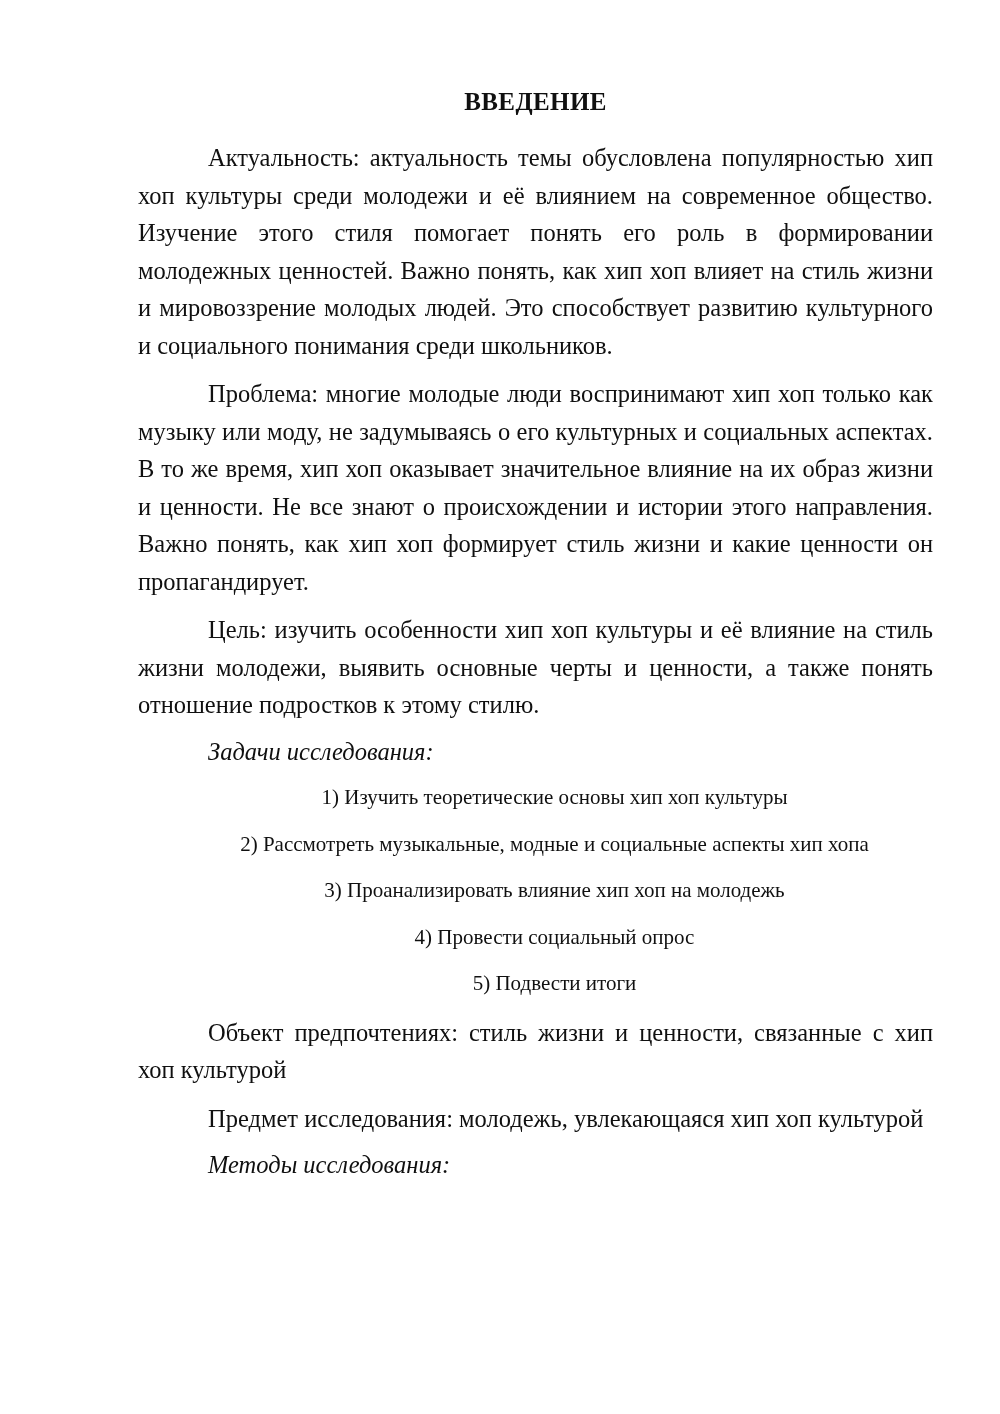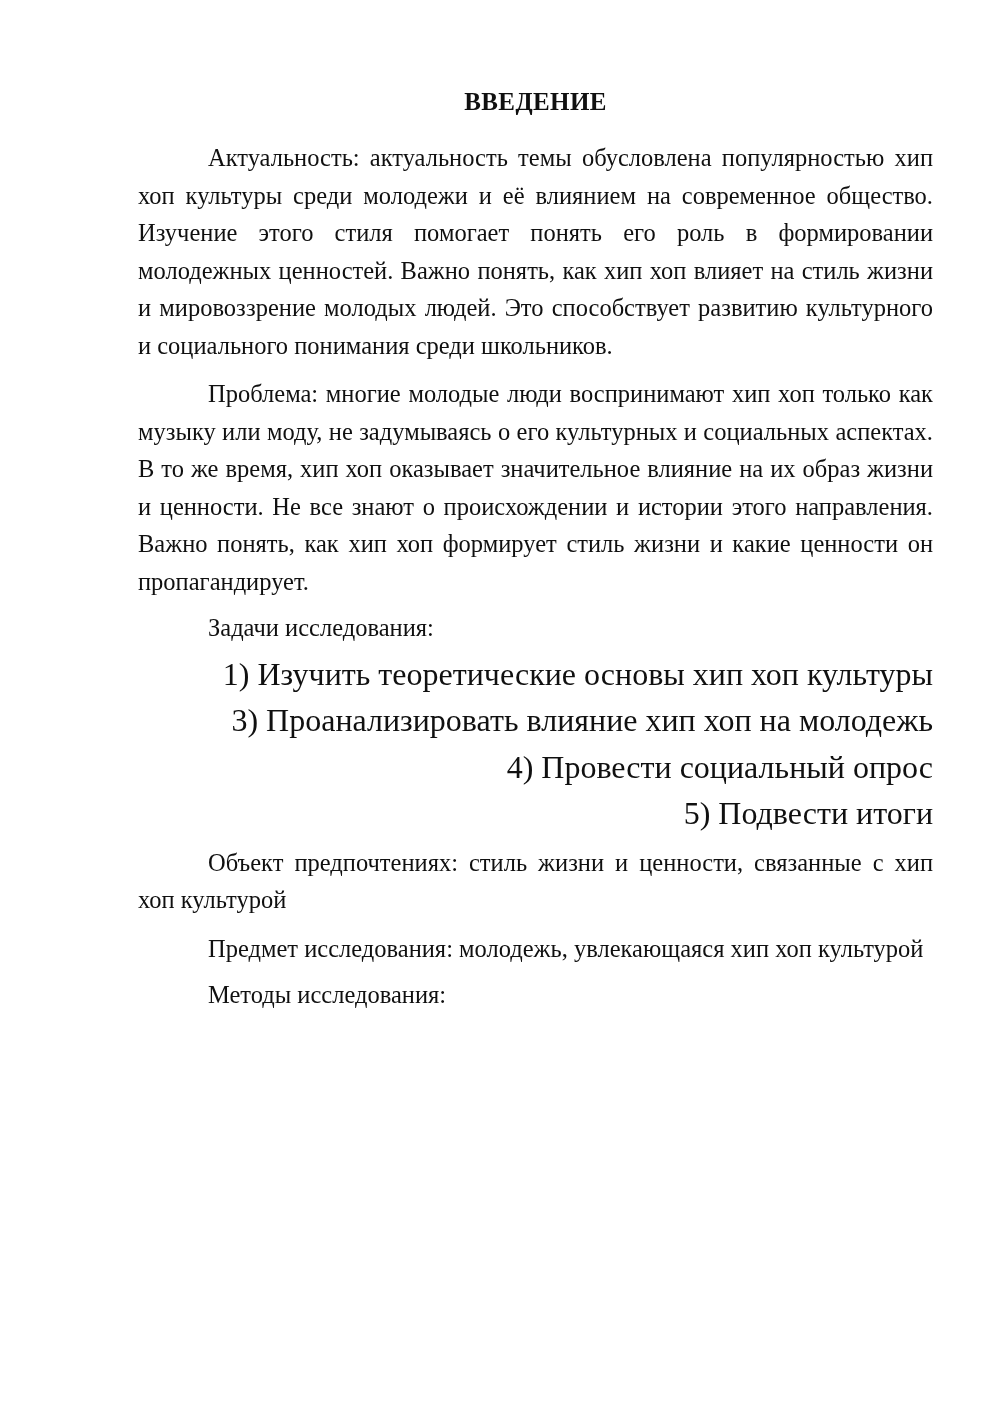--- a/index.html
+++ b/index.html
@@ -41,32 +41,33 @@
     text-indent: 70px;
     margin: 11px 0 9px 0;
     hyphens: none;
   }
   .section-label {
     font-size: 24.5px;
     line-height: 37.5px;
     text-indent: 70px;
     margin: 0 0 9px 0;
     text-align: left;
+    font-style: italic;
   }
   .task-list {
     list-style: none;
     margin: 0 0 9px 0;
     padding: 0;
   }
   .task-list li {
-    font-size: 32px;
+    font-size: 21px;
     line-height: 37.5px;
     padding-left: 38px;
     margin-bottom: 9px;
-    text-align: right;
+    text-align: center;
     white-space: nowrap;
   }
   .page-number {
     position: absolute;
     left: 0;
     right: 0;
     top: 1324px;
     text-align: center;
     font-size: 22px;
     color: #8e8e8e;
@@ -77,25 +78,27 @@
 
 <div class="page">
   <div class="content">
 
     <h1 class="doc-title">ВВЕДЕНИЕ</h1>
 
     <p class="para">Актуальность: актуальность темы обусловлена популярностью хип хоп культуры среди молодежи и её влиянием на современное общество. Изучение этого стиля помогает понять его роль в формировании молодежных ценностей. Важно понять, как хип хоп влияет на стиль жизни и мировоззрение молодых людей. Это способствует развитию культурного и социального понимания среди школьников.</p>
 
     <p class="para">Проблема: многие молодые люди воспринимают хип хоп только как музыку или моду, не задумываясь о его культурных и социальных аспектах. В то же время, хип хоп оказывает значительное влияние на их образ жизни и ценности. Не все знают о происхождении и истории этого направления. Важно понять, как хип хоп формирует стиль жизни и какие ценности он пропагандирует.</p>
 
+    <p class="para">Цель: изучить особенности хип хоп культуры и её влияние на стиль жизни молодежи, выявить основные черты и ценности, а также понять отношение подростков к этому стилю.</p>
 
     <p class="section-label">Задачи исследования:</p>
 
     <ol class="task-list">
       <li>1) Изучить теоретические основы хип хоп культуры</li>
+      <li>2) Рассмотреть музыкальные, модные и социальные аспекты хип хопа</li>
       <li>3) Проанализировать влияние хип хоп на молодежь</li>
       <li>4) Провести социальный опрос</li>
       <li>5) Подвести итоги</li>
     </ol>
 
     <p class="para">Объект предпочтениях: стиль жизни и ценности, связанные с хип хоп культурой</p>
 
     <p class="para">Предмет исследования: молодежь, увлекающаяся хип хоп культурой</p>
 
 

